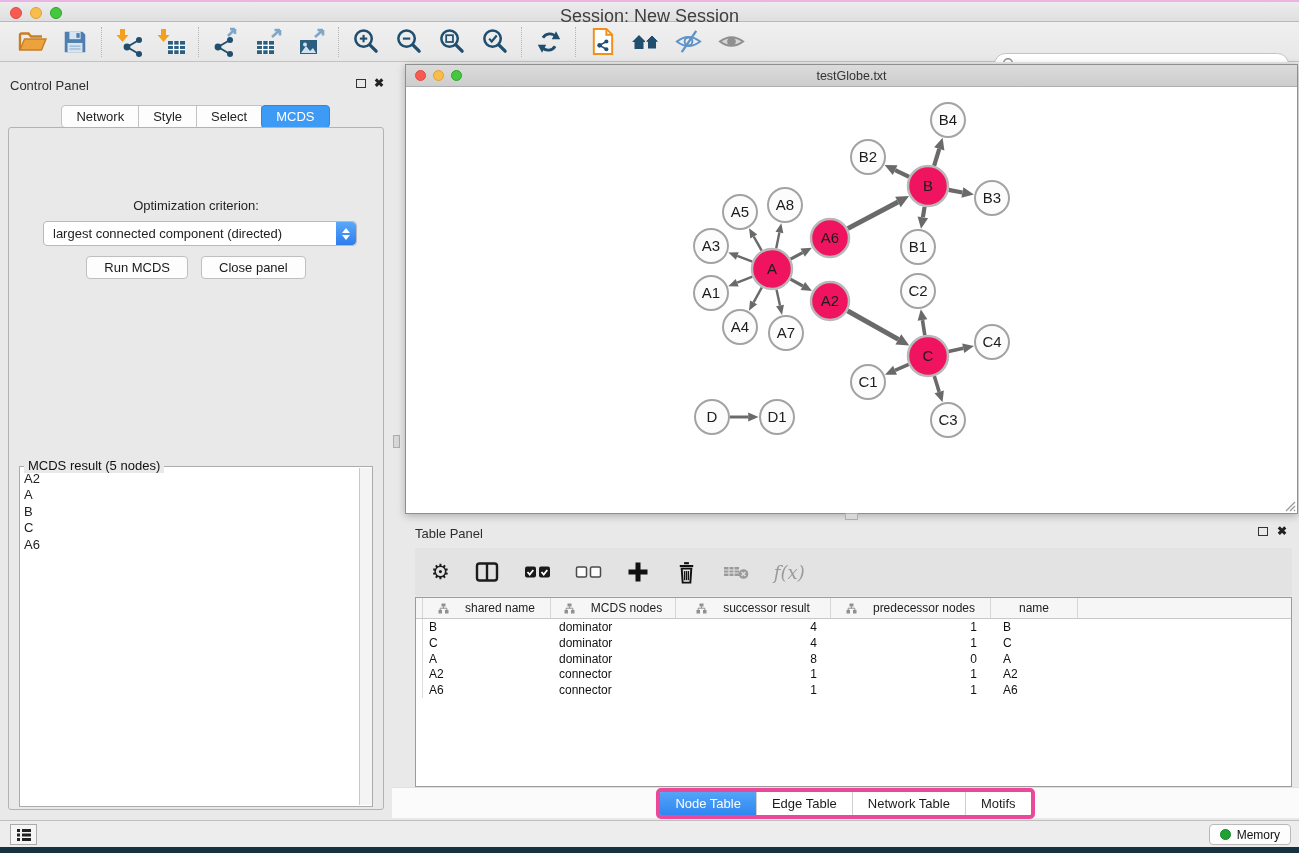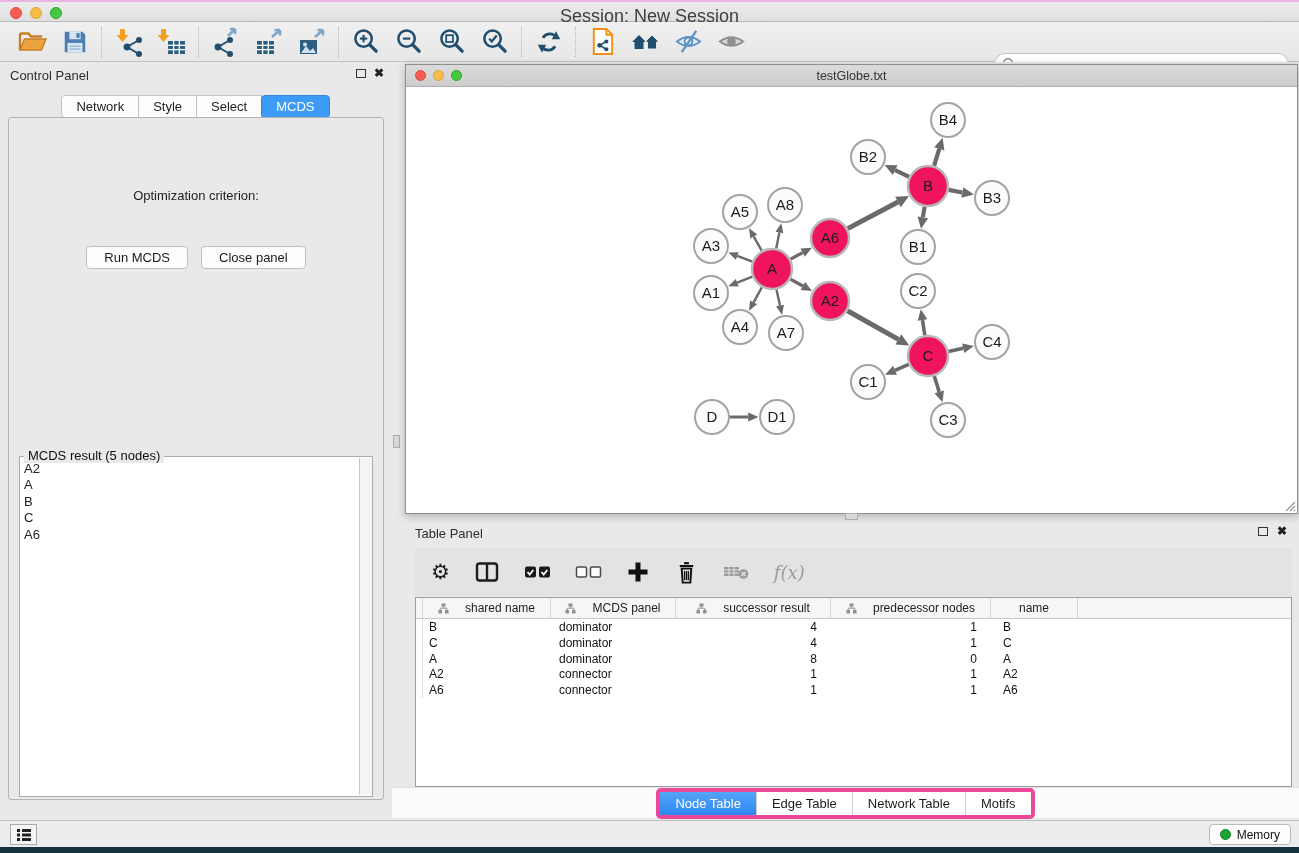--- a/index.html
+++ b/index.html
@@ -19,21 +19,21 @@
   
   #toolbar { position:absolute; left:0; top:22px; width:1299px; height:40px;
     background:linear-gradient(#F0F0F0,#E7E7E7); border-bottom:1px solid #C2C2C2; display:flex; align-items:center; padding-left:10px; }
   .tbtn { width:43px; height:34px; display:flex; align-items:center; justify-content:center; background:transparent; border:none; cursor:default; }
   .tsep { width:0; height:30px; border-left:1px dotted #B5B5B5; margin:0 5px; }
   #search-wrap { position:absolute; right:10px; top:31px; width:295px; height:23px; background:#fff;
     border:1px solid #C3C3C3; border-radius:12px; display:flex; align-items:center; padding-left:7px; }
   #search-wrap input { border:none; outline:none; flex:1; height:18px; font-size:12px; background:transparent; margin-left:4px; }
 
   
-  #control-panel { position:absolute; left:0; top:62px; width:392px; height:758px; background:#E9E9E9; }
+  #control-panel { position:absolute; left:0; top:72px; width:392px; height:758px; background:#E9E9E9; }
   .panel-titlebar { position:relative; height:26px; }
   .panel-title { position:absolute; left:10px; top:6px; font-size:13px; color:#2E2E2E; }
   .panel-icons { position:absolute; right:8px; top:5px; display:flex; gap:8px; align-items:center; }
   .float-ico { width:10px; height:9px; border:1.5px solid #333; display:inline-block; }
   .close-ico { font-size:12px; font-weight:bold; color:#222; line-height:12px; }
   #cp-tabs { position:absolute; left:0; right:0; top:33px; display:flex; justify-content:center; }
   .cp-tab { padding:3px 14px; font-size:13px; background:#FDFDFD; border:1px solid #C2C2C2; margin-left:-1px; color:#222; }
   .cp-tab:first-child { border-radius:4px 0 0 4px; }
   .cp-tab:last-child { border-radius:0 4px 4px 0; }
   .cp-tab.active { background:#3E9BF5; border-color:#3486DB; color:#fff; border-radius:4px; }
@@ -280,20 +280,27 @@
       </span>
     </div>
     <div id="cp-tabs">
         <div class="cp-tab">Network</div>
         <div class="cp-tab">Style</div>
         <div class="cp-tab">Select</div>
         <div class="cp-tab active">MCDS</div>
       </div>
     <div class="cp-content">
       <div id="opt-label">Optimization criterion:</div>
+      <div id="criterion">
+        <span class="val">largest connected component (directed)</span>
+        <span class="stepper">
+            <span class="chev-up"></span>
+            <span class="chev-down"></span>
+          </span>
+      </div>
       <div id="cp-buttons">
         <button class="btn">Run MCDS</button>
         <button class="btn">Close panel</button>
       </div>
       <div id="result-box">
         <span class="legend">MCDS result (5 nodes)</span>
         <div id="mcds-list">
             <div>A2</div>
             <div>A</div>
             <div>B</div>
@@ -568,21 +575,21 @@
             </div>
             <div>
               <svg width="11" height="11" viewBox="0 0 11 11">
                 <g fill="#909090">
                   <rect x="3.5" y="0.5" width="4" height="3"></rect>
                   <rect x="0.5" y="7" width="3.5" height="3.5"></rect>
                   <rect x="7" y="7" width="3.5" height="3.5"></rect>
                 </g>
                 <path d="M5.5 3.5 V5.2 M2.2 7 V5.2 H8.8 V7" stroke="#909090" fill="none"></path>
               </svg>
-              <span>MCDS panel</span>
+              <span>MCDS nodes</span>
             </div>
             <div>
               <svg width="11" height="11" viewBox="0 0 11 11">
                 <g fill="#909090">
                   <rect x="3.5" y="0.5" width="4" height="3"></rect>
                   <rect x="0.5" y="7" width="3.5" height="3.5"></rect>
                   <rect x="7" y="7" width="3.5" height="3.5"></rect>
                 </g>
                 <path d="M5.5 3.5 V5.2 M2.2 7 V5.2 H8.8 V7" stroke="#909090" fill="none"></path>
               </svg>

